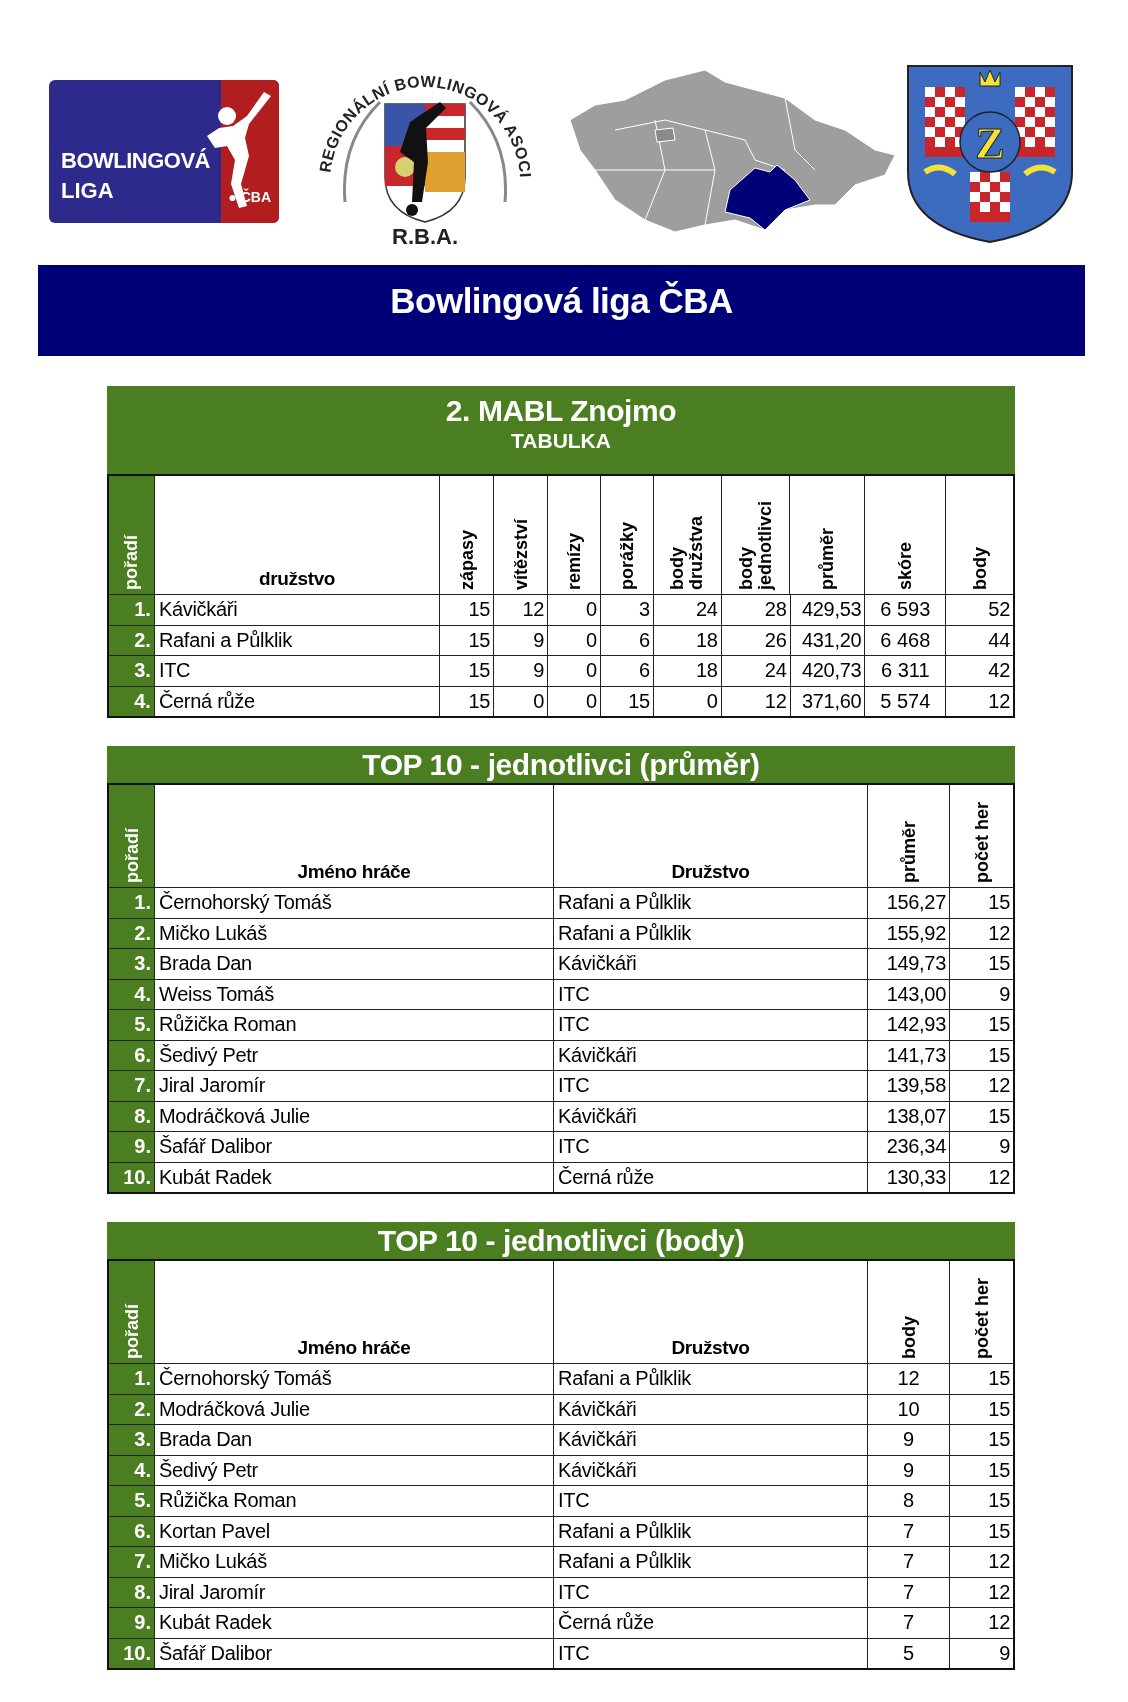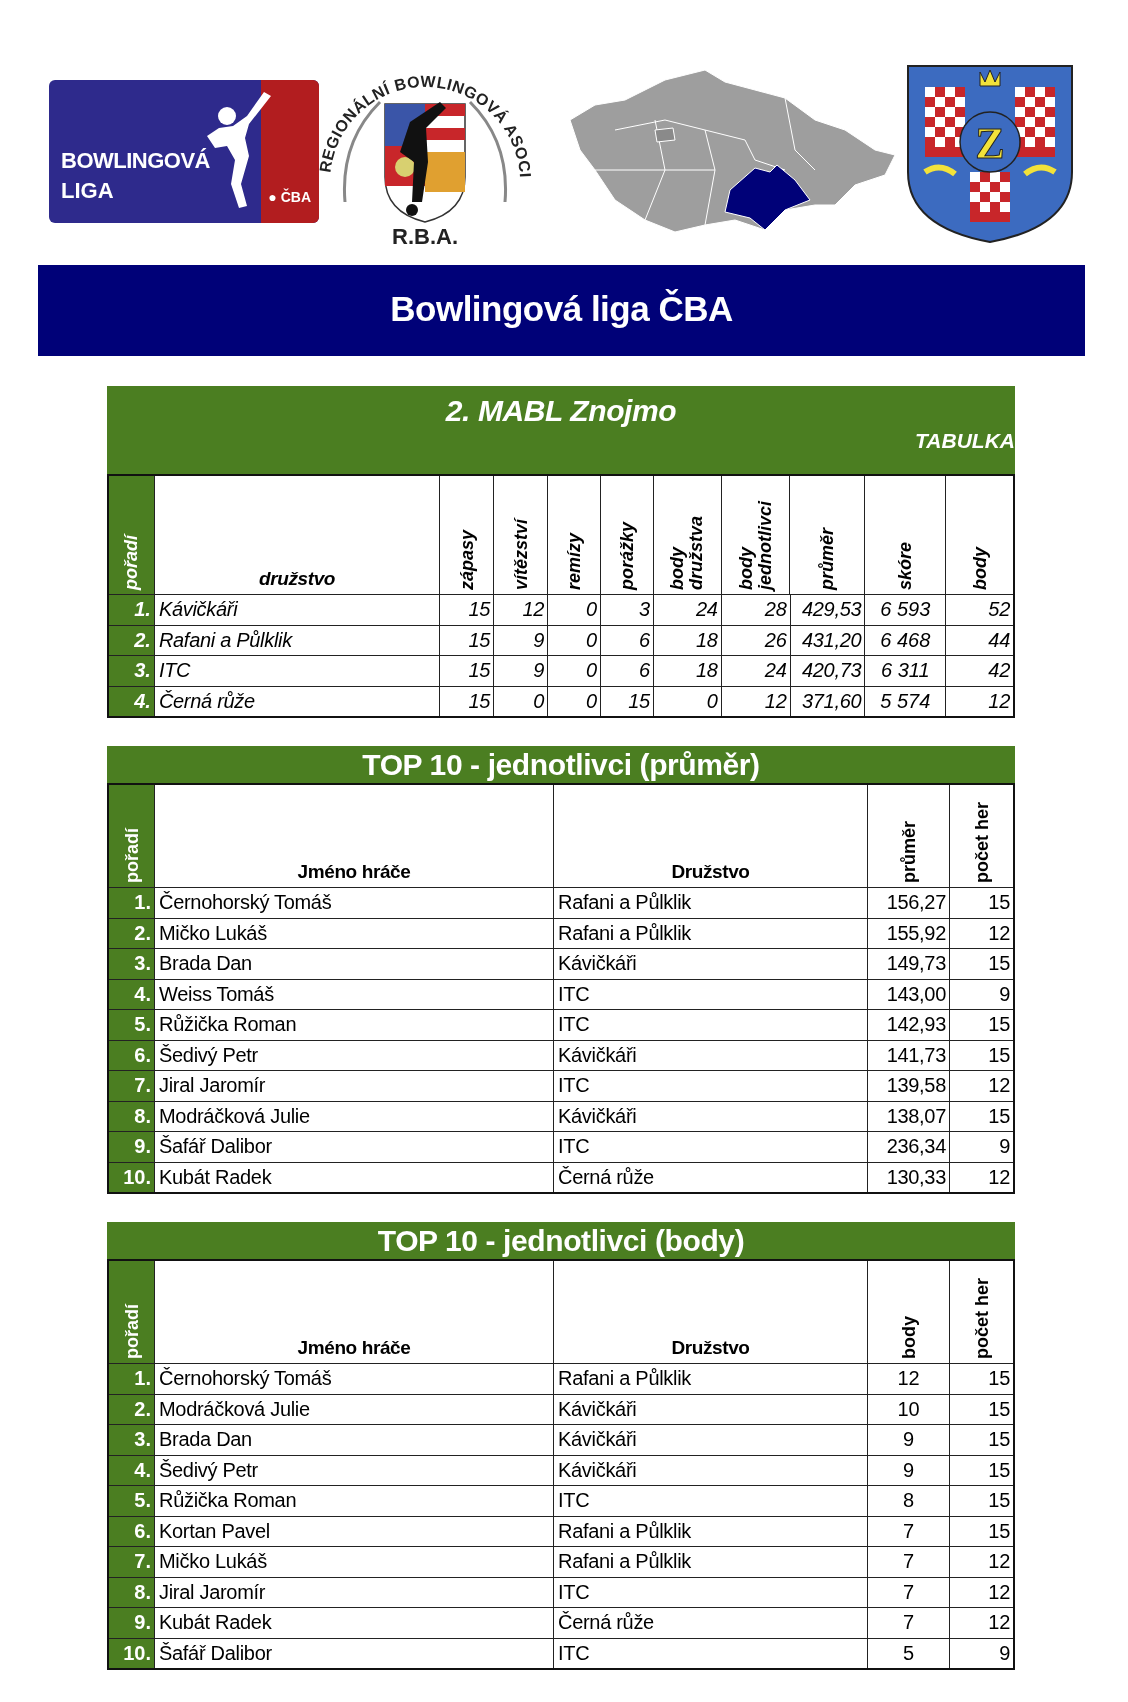--- a/index.html
+++ b/index.html
@@ -1,33 +1,33 @@
 <!DOCTYPE html>
 <html><head>
 <meta charset="utf-8">
 <style>
   html, body { margin: 0; padding: 0; background: #ffffff; }
   body { width: 1128px; height: 1702px; position: relative; overflow: hidden; font-family: "Liberation Sans", sans-serif; color: #000; }
 
   
   .logo { position: absolute; }
-  #logo-bl { left: 49px; top: 80px; width: 230px; height: 143px; border-radius: 6px; overflow: hidden; background: #2e2a8c; padding-left: 40px; }
+  #logo-bl { left: 49px; top: 80px; width: 230px; height: 143px; border-radius: 6px; overflow: hidden; background: #2e2a8c; }
   #logo-bl .red { position: absolute; right: 0; top: 0; width: 58px; height: 100%; background: #b21d1f; }
   #logo-bl .t1 { position: absolute; left: 12px; top: 68px; color: #fff; font-weight: bold; font-size: 22px; letter-spacing: -0.5px; }
   #logo-bl .t2 { position: absolute; left: 12px; top: 98px; color: #fff; font-weight: bold; font-size: 22px; }
   #logo-bl .cba { position: absolute; right: 8px; bottom: 18px; color: #fff; font-weight: bold; font-size: 14px; }
   #logo-bl svg { position: absolute; left: 140px; top: 6px; }
 
   #logo-rba { left: 300px; top: 62px; width: 250px; height: 185px; }
   #logo-map { left: 555px; top: 60px; width: 345px; height: 180px; }
   #logo-znojmo { left: 900px; top: 62px; width: 180px; height: 182px; }
 
   
   #banner { position: absolute; left: 38px; top: 265px; width: 1047px; height: 91px; background: #000178; color: #fff; text-align: center; }
-  #banner .title { font-weight: bold; font-size: 35px; margin-top: 24px; line-height: 40px; letter-spacing: -0.5px; }
+  #banner .title { font-weight: bold; font-size: 35px; margin-top: 16px; line-height: 40px; letter-spacing: -0.5px; }
   #banner .subtitle { font-weight: bold; font-size: 18px; line-height: 22px; margin-top: 2px; }
 
   
   .block { position: absolute; left: 107px; width: 908px; }
   .green-head { background: #4b7e21; color: #fff; text-align: center; font-weight: bold; }
   .grid { position: relative; border: 2px solid #111; border-top-width: 2px; box-sizing: border-box; width: 908px; }
   .row { display: flex; height: 30.5px; border-top: 1.5px solid #222; box-sizing: border-box; }
   .hrow { display: flex; box-sizing: border-box; }
   .cell { box-sizing: border-box; border-left: 1.5px solid #222; font-size: 20px; line-height: 29px; white-space: nowrap; overflow: hidden; }
   .cell:first-child { border-left: none; }
@@ -37,24 +37,24 @@
   .ctr { text-align: center; }
   .hcell { box-sizing: border-box; border-left: 1.5px solid #222; position: relative; }
   .hcell:first-child { border-left: none; }
   .hcell.green { background: #4b7e21; }
   .vert { position: absolute; bottom: 4px; left: 50%; transform-origin: left bottom; transform: rotate(-90deg) translate(0, 50%); white-space: nowrap; font-weight: bold; font-size: 18px; line-height: 19px; }
   .vert.two { line-height: 19px; }
   .green .vert { color: #fff; }
   .hlabel { position: absolute; bottom: 4px; left: 0; right: 0; text-align: center; font-weight: bold; font-size: 19px; letter-spacing: -0.4px; }
 
   
-  #t1 { top: 386px; font-style: italic; }
+  #t1 { top: 386px; }
   #t1 .green-head { height: 88px; }
   #t1 .green-head .h1 { font-size: 30px; line-height: 34px; padding-top: 8px; letter-spacing: -0.4px; }
-  #t1 .green-head .h2 { font-size: 21px; line-height: 26px; text-align: right; }
+  #t1 .green-head .h2 { font-size: 21px; line-height: 26px; }
   #t1 .hrow { height: 118px; }
 
   
   #t2 { top: 746px; }
   #t3 { top: 1222px; }
   .t-top .green-head { height: 37px; font-size: 30px; line-height: 37px; letter-spacing: -0.4px; }
   .t-top .hrow { height: 102px; }
 
   
   .c1-rank { width: 45px; } .c1-team { width: 286px; } .c1-a { width: 54px; } .c1-b { width: 54px; } .c1-c { width: 53px; } .c1-d { width: 53px; }

